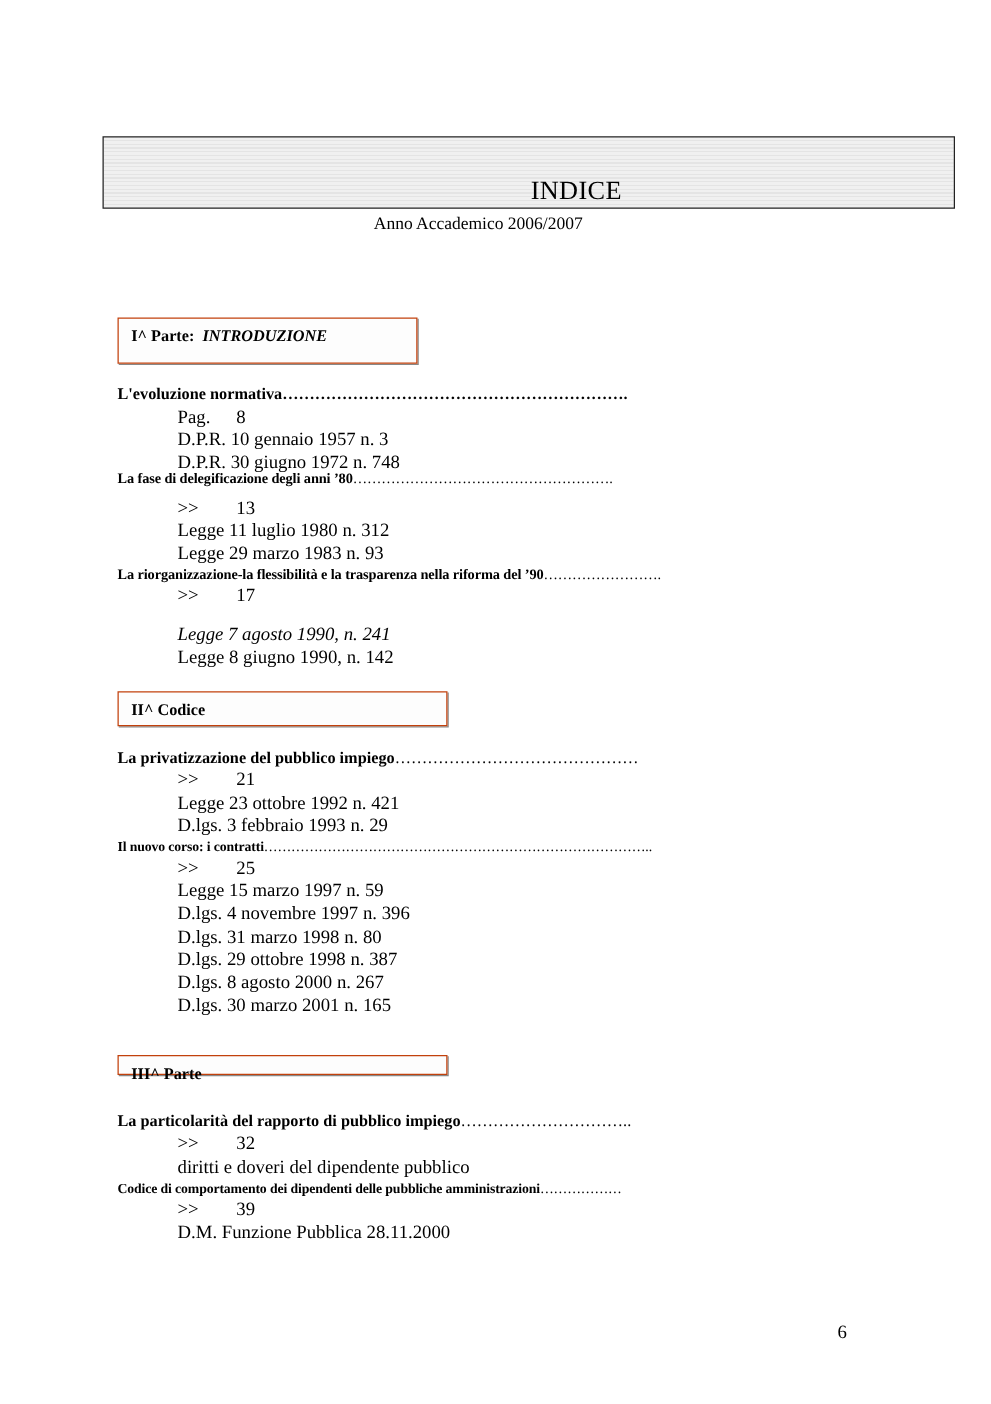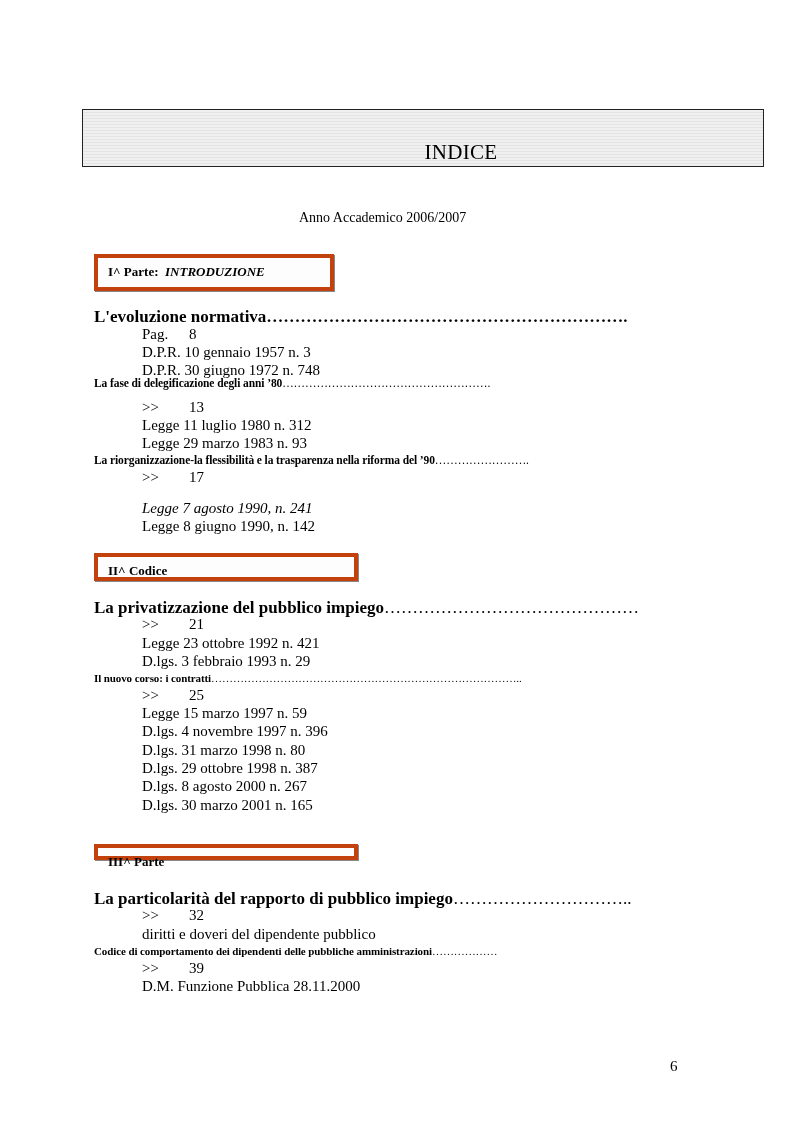--- a/index.html
+++ b/index.html
@@ -8,29 +8,29 @@
   .header-box {
     position: absolute; left: 82px; top: 109px; width: 682px; height: 58px;
     border: 1.5px solid #222;
     background: repeating-linear-gradient(to bottom, #f0f0f0 0px, #f0f0f0 2px, #e4e4e4 2px, #e4e4e4 3px);
     box-sizing: border-box;
   }
   .header-title {
     position: absolute; left: 0; right: 0; top: 30px; text-align: center;
     font-size: 21px; letter-spacing: 0.3px; margin-left: 76px;
   }
-  .year { position: absolute; left: 299px; top: 172px; font-size: 14px; margin-top: 38px; }
+  .year { position: absolute; left: 299px; top: 172px; font-size: 14px; }
   .part-box {
-    position: absolute; left: 94px; border: 4px solid #c2410c; background: #fdfdfd;
+    position: absolute; left: 94px; border: 1px solid #c2410c; background: #fdfdfd;
     box-sizing: border-box; box-shadow: 1px 1px 0 #888;
     font-weight: bold; font-size: 13px; padding: 6px 0 0 10px;
   }
   .part-box i { font-style: italic; }
   .line { position: absolute; white-space: nowrap; }
-  .h1 { left: 94px; font-weight: bold; font-size: 17px; }
+  .h1 { left: 94px; font-weight: bold; font-size: 13px; }
   .h1 .dots { font-weight: normal; }
   .h1.bold-dots .dots { font-weight: bold; }
   .h2 { left: 94px; font-weight: bold; font-size: 11.5px; letter-spacing: -0.1px; }
   .h2 .dots { font-weight: normal; }
   .sub { left: 142px; font-size: 15px; }
   .pg .arrow { display: inline-block; width: 47px; }
   .page-num { position: absolute; left: 670px; top: 1058px; font-size: 15px; }
 </style>
 </head>
 <body>

